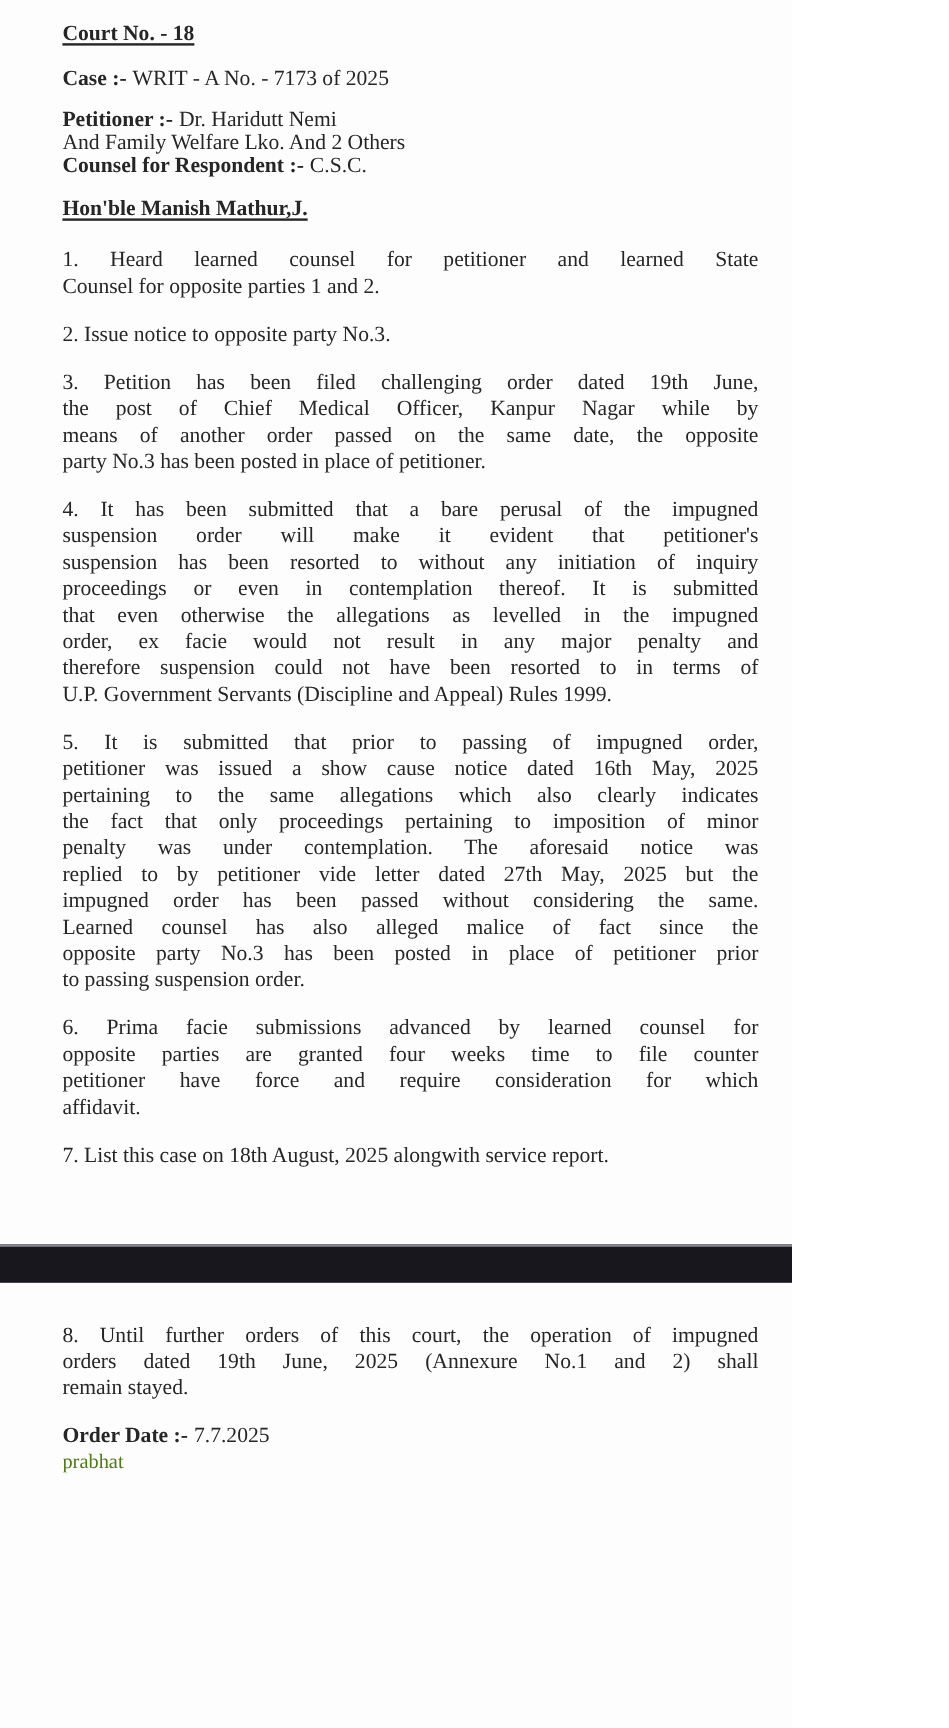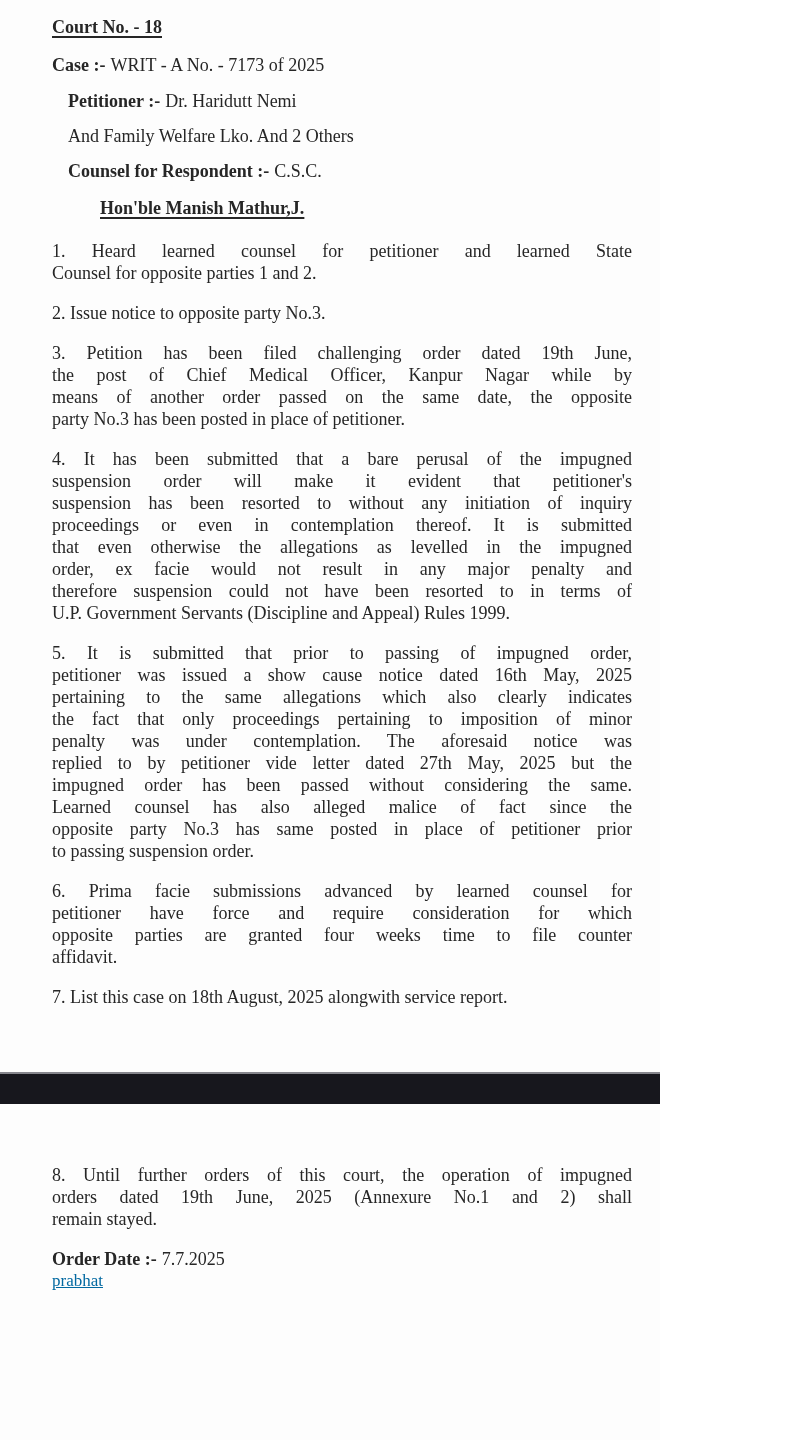--- a/index.html
+++ b/index.html
@@ -16,54 +16,54 @@
     color: #262626;
     overflow: hidden;
   }
   .content {
     padding-left: 52px;
     padding-right: 28px;
     font-size: 18px;
     line-height: 22px;
   }
   .content.top { padding-top: 16px; }
-  .content.bottom { padding-top: 60px; }
+  .content.bottom { padding-top: 32px; }
 
   .doc-heading {
     font-weight: bold;
     text-decoration: underline;
     text-decoration-thickness: 2px;
     text-underline-offset: 3px;
   }
   .court-no { margin: 0; }
   .case-line { margin-top: 16px; }
   .parties { margin-top: 14px; line-height: 19px; }
-  .party-entry { margin: 16px; }
-  .judge-line { margin-top: 15px; margin-left: 48px; }
+  .party-entry { margin: 0; }
+  .judge-line { margin-top: 15px; }
   .lbl { font-weight: bold; margin-right: 5px; }
 
   .paragraphs { margin-top: 21px; }
   .para { margin-bottom: 18px; }
   .pline {
     text-align: justify;
     text-align-last: justify;
     white-space: normal;
   }
   .pline.last { text-align-last: left; }
 
   .redaction-bar {
     width: 791px;
     height: 30px;
     margin-top: 64px;
     background: #17171d;
     border-top: 2px solid #86868c;
   }
 
   .order-date-line { margin-top: 16px; }
-  .signature-line { font-size: 17px; color: #0369a1; text-decoration: underline; }
+  .signature-line { font-size: 17px; color: #4d7c0f; }
 </style>
 </head>
 <body>
 
 <div class="page" style="background: rgb(253, 253, 253); color: rgb(38, 38, 38);">
 
   <div class="content top">
 
     <div class="doc-heading court-no">Court No. - 18</div>
 
@@ -111,27 +111,27 @@
         </div>
         <div class="para">
           <div class="pline">5. It is submitted that prior to passing of impugned order,</div>
           <div class="pline">petitioner was issued a show cause notice dated 16th May, 2025</div>
           <div class="pline">pertaining to the same allegations which also clearly indicates</div>
           <div class="pline">the fact that only proceedings pertaining to imposition of minor</div>
           <div class="pline">penalty was under contemplation. The aforesaid notice was</div>
           <div class="pline">replied to by petitioner vide letter dated 27th May, 2025 but the</div>
           <div class="pline">impugned order has been passed without considering the same.</div>
           <div class="pline">Learned counsel has also alleged malice of fact since the</div>
-          <div class="pline">opposite party No.3 has same posted in place of petitioner prior</div>
+          <div class="pline">opposite party No.3 has been posted in place of petitioner prior</div>
           <div class="pline last">to passing suspension order.</div>
         </div>
         <div class="para">
           <div class="pline">6. Prima facie submissions advanced by learned counsel for</div>
+          <div class="pline">opposite parties are granted four weeks time to file counter</div>
           <div class="pline">petitioner have force and require consideration for which</div>
-          <div class="pline">opposite parties are granted four weeks time to file counter</div>
           <div class="pline last">affidavit.</div>
         </div>
         <div class="para">
           <div class="pline last">7. List this case on 18th August, 2025 alongwith service report.</div>
         </div>
       </div>
 
   </div>
 
   <div class="redaction-bar" style="background: rgb(23, 23, 29); border-top-color: rgb(134, 134, 140);"></div>

